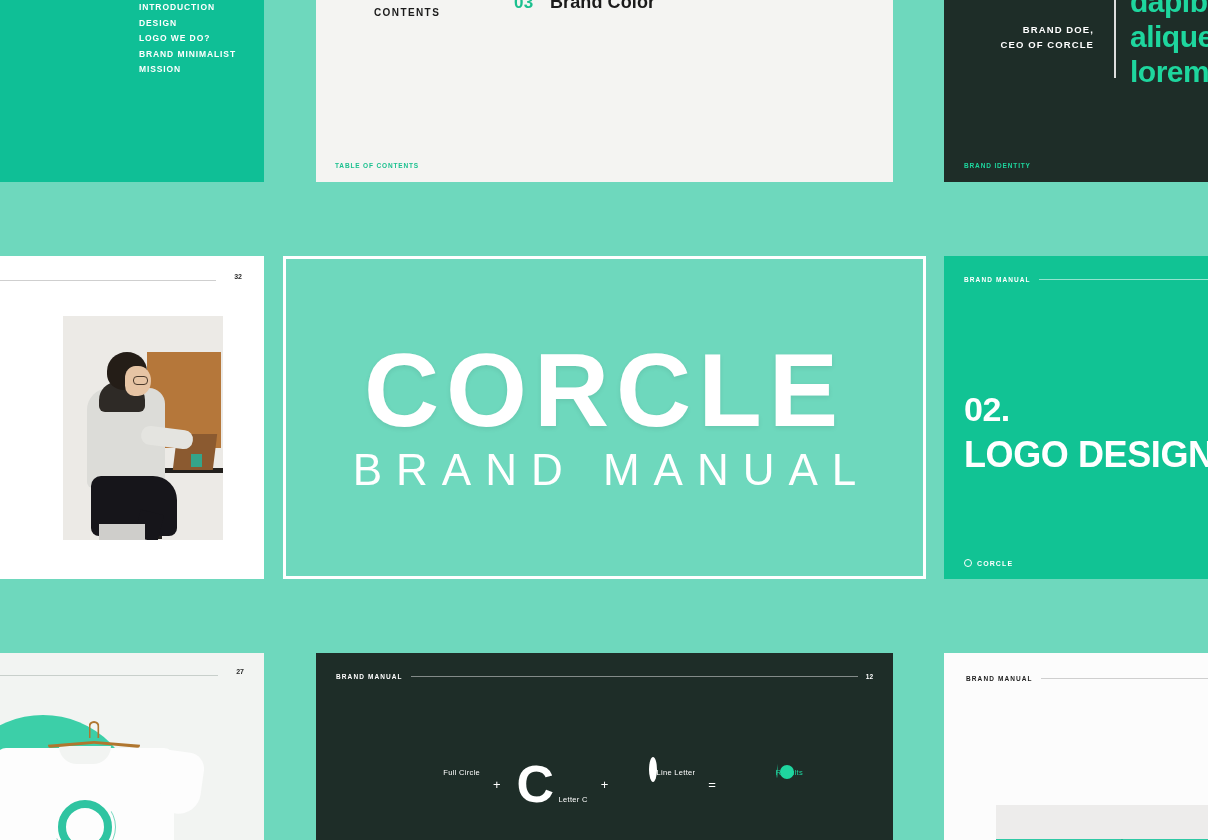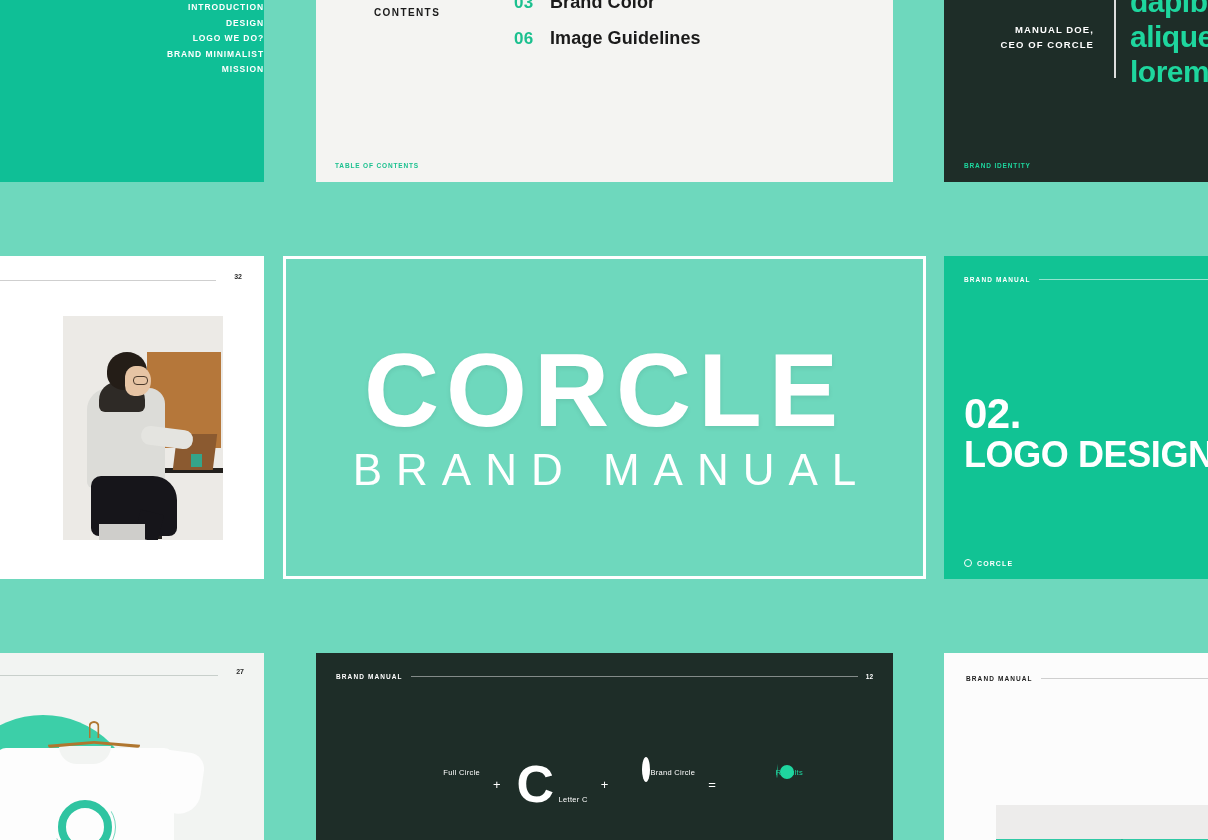--- a/index.html
+++ b/index.html
@@ -21,22 +21,22 @@
     overflow: hidden;
   }
 
   
   #card-intro {
     left: -40px; top: -35px; width: 304px; height: 217px;
     background: #0fbf96;
   }
   #card-intro .toc-list {
     position: absolute;
-    right: 0; top: 35px;
-    text-align: right;
+    right: 28px; top: 35px;
+    text-align: left;
   }
   #card-intro .toc-list div {
     color: #ffffff;
     font-size: 8.5px;
     font-weight: bold;
     letter-spacing: 0.9px;
     line-height: 15.5px;
     white-space: nowrap;
   }
 
@@ -208,21 +208,21 @@
     color: #ffffff;
     white-space: nowrap;
   }
   #card-section .hdr .rule {
     flex: 1; height: 1px; background: rgba(255,255,255,.55);
   }
   #card-section .sec-num {
     position: absolute;
     left: 20px; top: 134px;
     color: #ffffff;
-    font-size: 42px;
+    font-size: 34px;
     font-weight: bold;
     letter-spacing: -0.5px;
   }
   #card-section .sec-name {
     position: absolute;
     left: 20px; top: 178px;
     color: #ffffff;
     font-size: 36px;
     font-weight: bold;
     letter-spacing: -0.4px;
@@ -532,31 +532,27 @@
     </div>
   </div>
 
   <div class="card" id="card-contents">
     <div class="contents-label">CONTENTS</div>
     <div class="toc-rows">
       <div class="toc-row">
         <span class="num">03</span>
         <span class="ttl">Brand Color</span>
       </div>
-      <div class="toc-row">
-        <span class="num">06</span>
-        <span class="ttl">Image Guidelines</span>
-      </div>
     </div>
     <div class="footer-tag">TABLE OF CONTENTS</div>
   </div>
 
   <div class="card" id="card-quote">
     <div class="attrib">
-      <div>MANUAL DOE,</div>
+      <div>BRAND DOE,</div>
       <div>CEO OF CORCLE</div>
     </div>
     <div class="vrule"></div>
     <div class="bigquote">
       <div>dapibu</div>
       <div>alique</div>
       <div>lorem</div>
     </div>
     <div class="footer-tag">BRAND IDENTITY</div>
   </div>
@@ -653,21 +649,21 @@
         <span class="lbl">Full Circle</span>
       </div>
       <div class="op">+</div>
       <div class="step">
         <span class="glyph"><span class="g-letter">C</span></span>
         <span class="lbl">Letter C</span>
       </div>
       <div class="op">+</div>
       <div class="step">
         <span class="glyph"><span class="g-line"></span></span>
-        <span class="lbl">Brand Circle</span>
+        <span class="lbl">Line Letter</span>
       </div>
       <div class="op">=</div>
       <div class="step result">
         <span class="glyph">
           <span class="g-result">
             <span class="ringA"></span>
             <span class="ringB"></span>
           </span>
         </span>
         <span class="lbl">Results</span>

